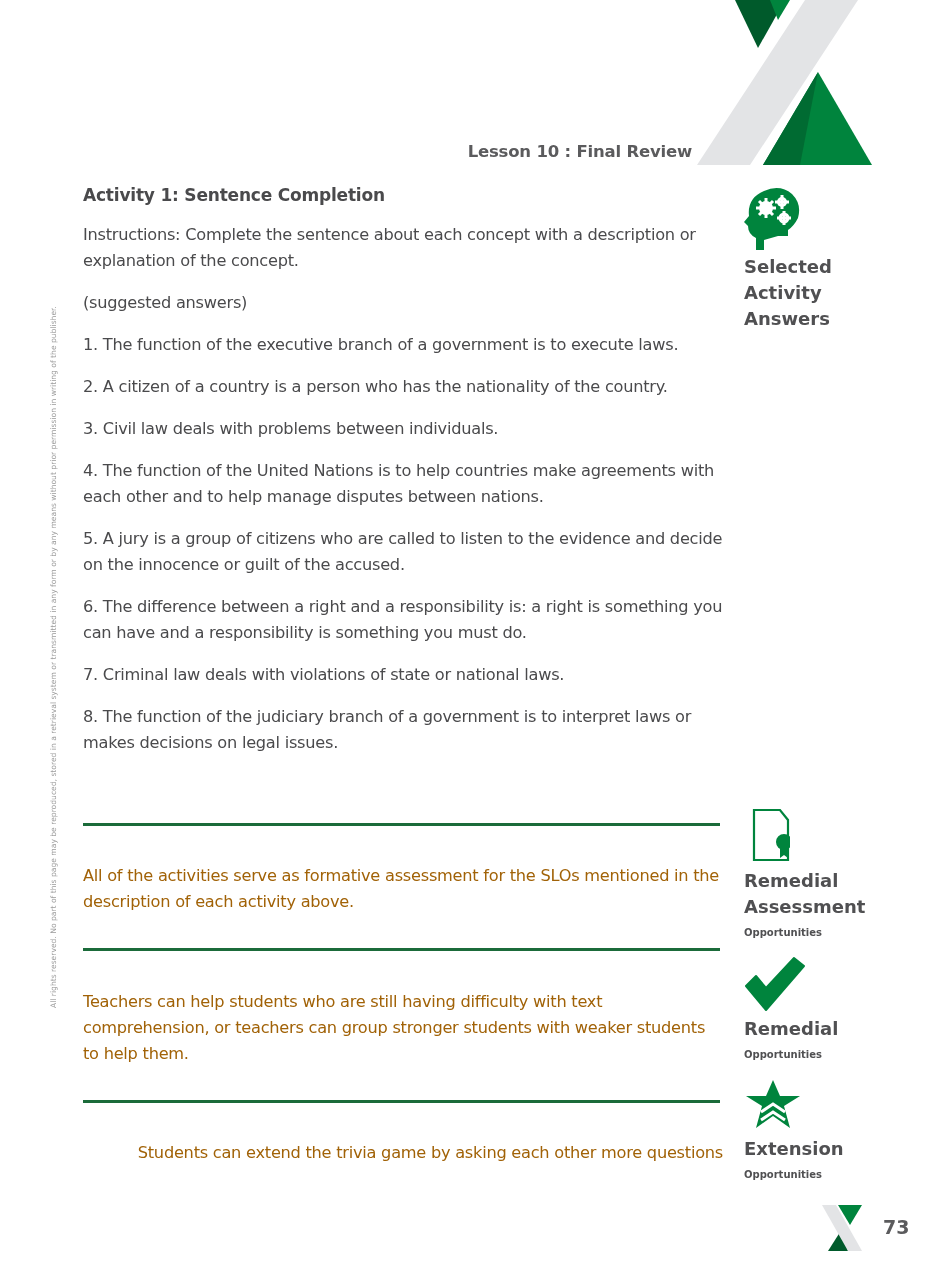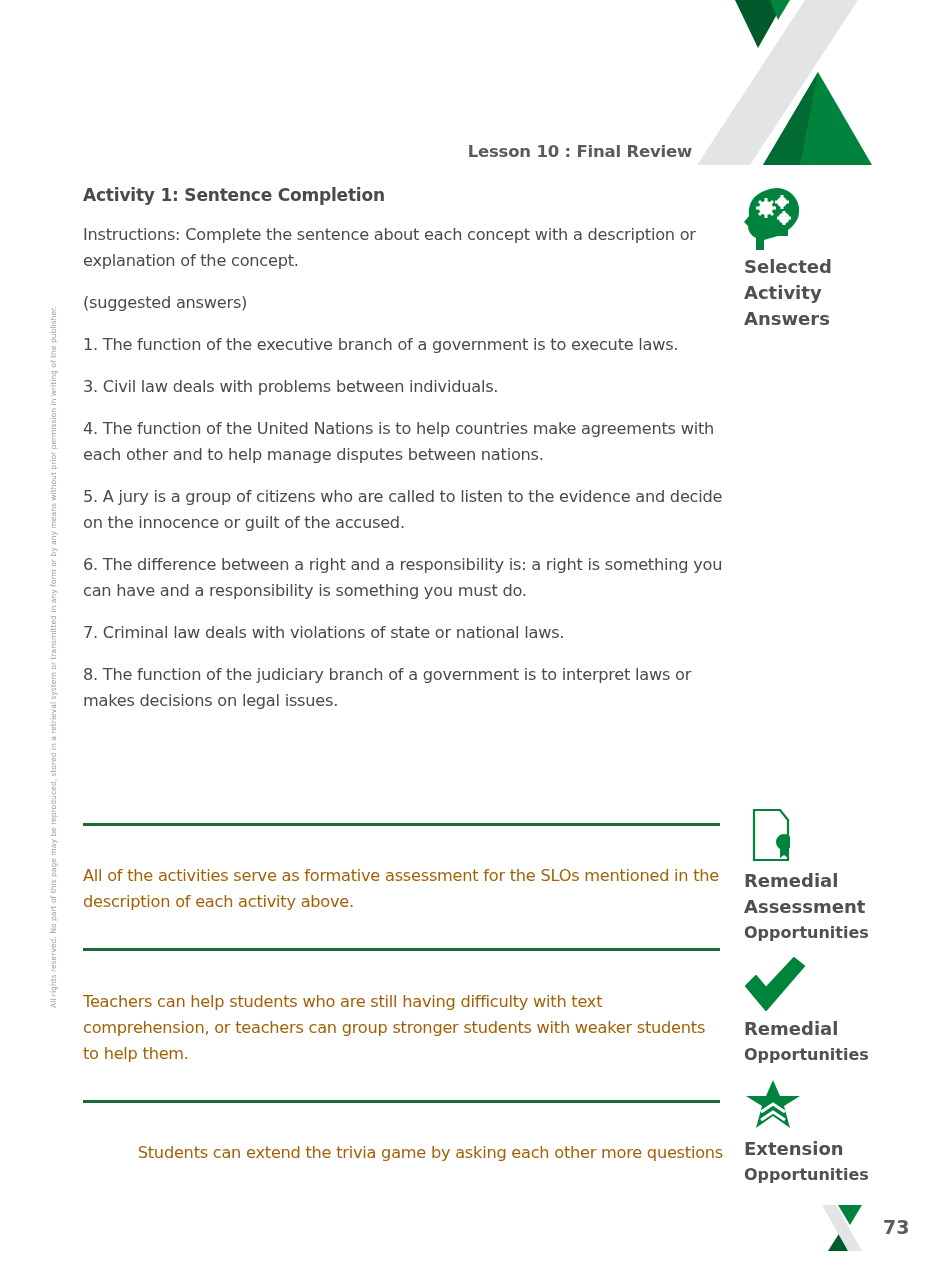--- a/index.html
+++ b/index.html
@@ -20,21 +20,21 @@
     font-size: 7.6px; color: #9a9a9a; white-space: nowrap; letter-spacing: 0px;
   }
   .main { position: absolute; left: 83px; top: 185px; width: 640px; }
   .activity-title { font-size: 17px; font-weight: bold; color: #4a4a4c; margin: 0 0 17px 0; letter-spacing: -0.2px; }
   .para { font-size: 16.2px; line-height: 26px; margin: 0 0 16px 0; color: #4a4a4c; letter-spacing: -0.25px; }
   .divider { position: absolute; left: 83px; width: 637px; height: 3px; background: #1b6b3a; }
   .section-text { position: absolute; left: 83px; width: 640px; font-size: 16.2px; line-height: 26px; color: #a16207; letter-spacing: -0.25px; }
   .side-block { position: absolute; left: 744px; width: 140px; }
   .side-label { font-weight: bold; color: #505052; }
   .side-label.big { font-size: 18px; line-height: 26px; }
-  .side-label.small { font-size: 16px; line-height: 25px; }
+  .side-label.small { font-size: 10px; line-height: 25px; }
   .page-logo { position: absolute; left: 820px; top: 1205px; width: 44px; height: 46px; }
   .page-number { position: absolute; left: 883px; top: 1216px; font-size: 19px; color: #5b5b5d; font-weight: bold; }
 </style>
 </head>
 <body>
 
 <svg class="corner-logo" viewBox="0 0 200 170" xmlns="http://www.w3.org/2000/svg">
   <polygon points="45,0 95,0 68,48" fill="#005a2b"></polygon>
   <polygon points="80,0 100,0 88,20" fill="#00843d"></polygon>
   <polygon points="73,165 128,72 182,165" fill="#00843d"></polygon>
@@ -44,20 +44,21 @@
 
 <div class="lesson-title">Lesson 10 : Final Review</div>
 
 <div class="vertical-notice">All rights reserved. No part of this page may be reproduced, stored in a retrieval system or transmitted in any form or by any means without prior permission in writing of the publisher.</div>
 
 <div class="main">
   <div class="activity-title">Activity 1: Sentence Completion</div>
   <p class="para">Instructions: Complete the sentence about each concept with a description or explanation of the concept.</p>
   <p class="para">(suggested answers)</p>
   <p class="para">1. The function of the executive branch of a government is to execute laws.</p>
+  <p class="para">2. A citizen of a country is a person who has the nationality of the country.</p>
   <p class="para">3. Civil law deals with problems between individuals.</p>
   <p class="para">4. The function of the United Nations is to help countries make agreements with each other and to help manage disputes between nations.</p>
   <p class="para">5. A jury is a group of citizens who are called to listen to the evidence and decide on the innocence or guilt of the accused.</p>
   <p class="para">6. The difference between a right and a responsibility is: a right is something you can have and a responsibility is something you must do.</p>
   <p class="para">7. Criminal law deals with violations of state or national laws.</p>
   <p class="para">8. The function of the judiciary branch of a government is to interpret laws or makes decisions on legal issues.</p>
 </div>
 
 <div class="side-block" style="top:186px;">
   <svg width="58" height="64" viewBox="0 0 58 64" xmlns="http://www.w3.org/2000/svg">

